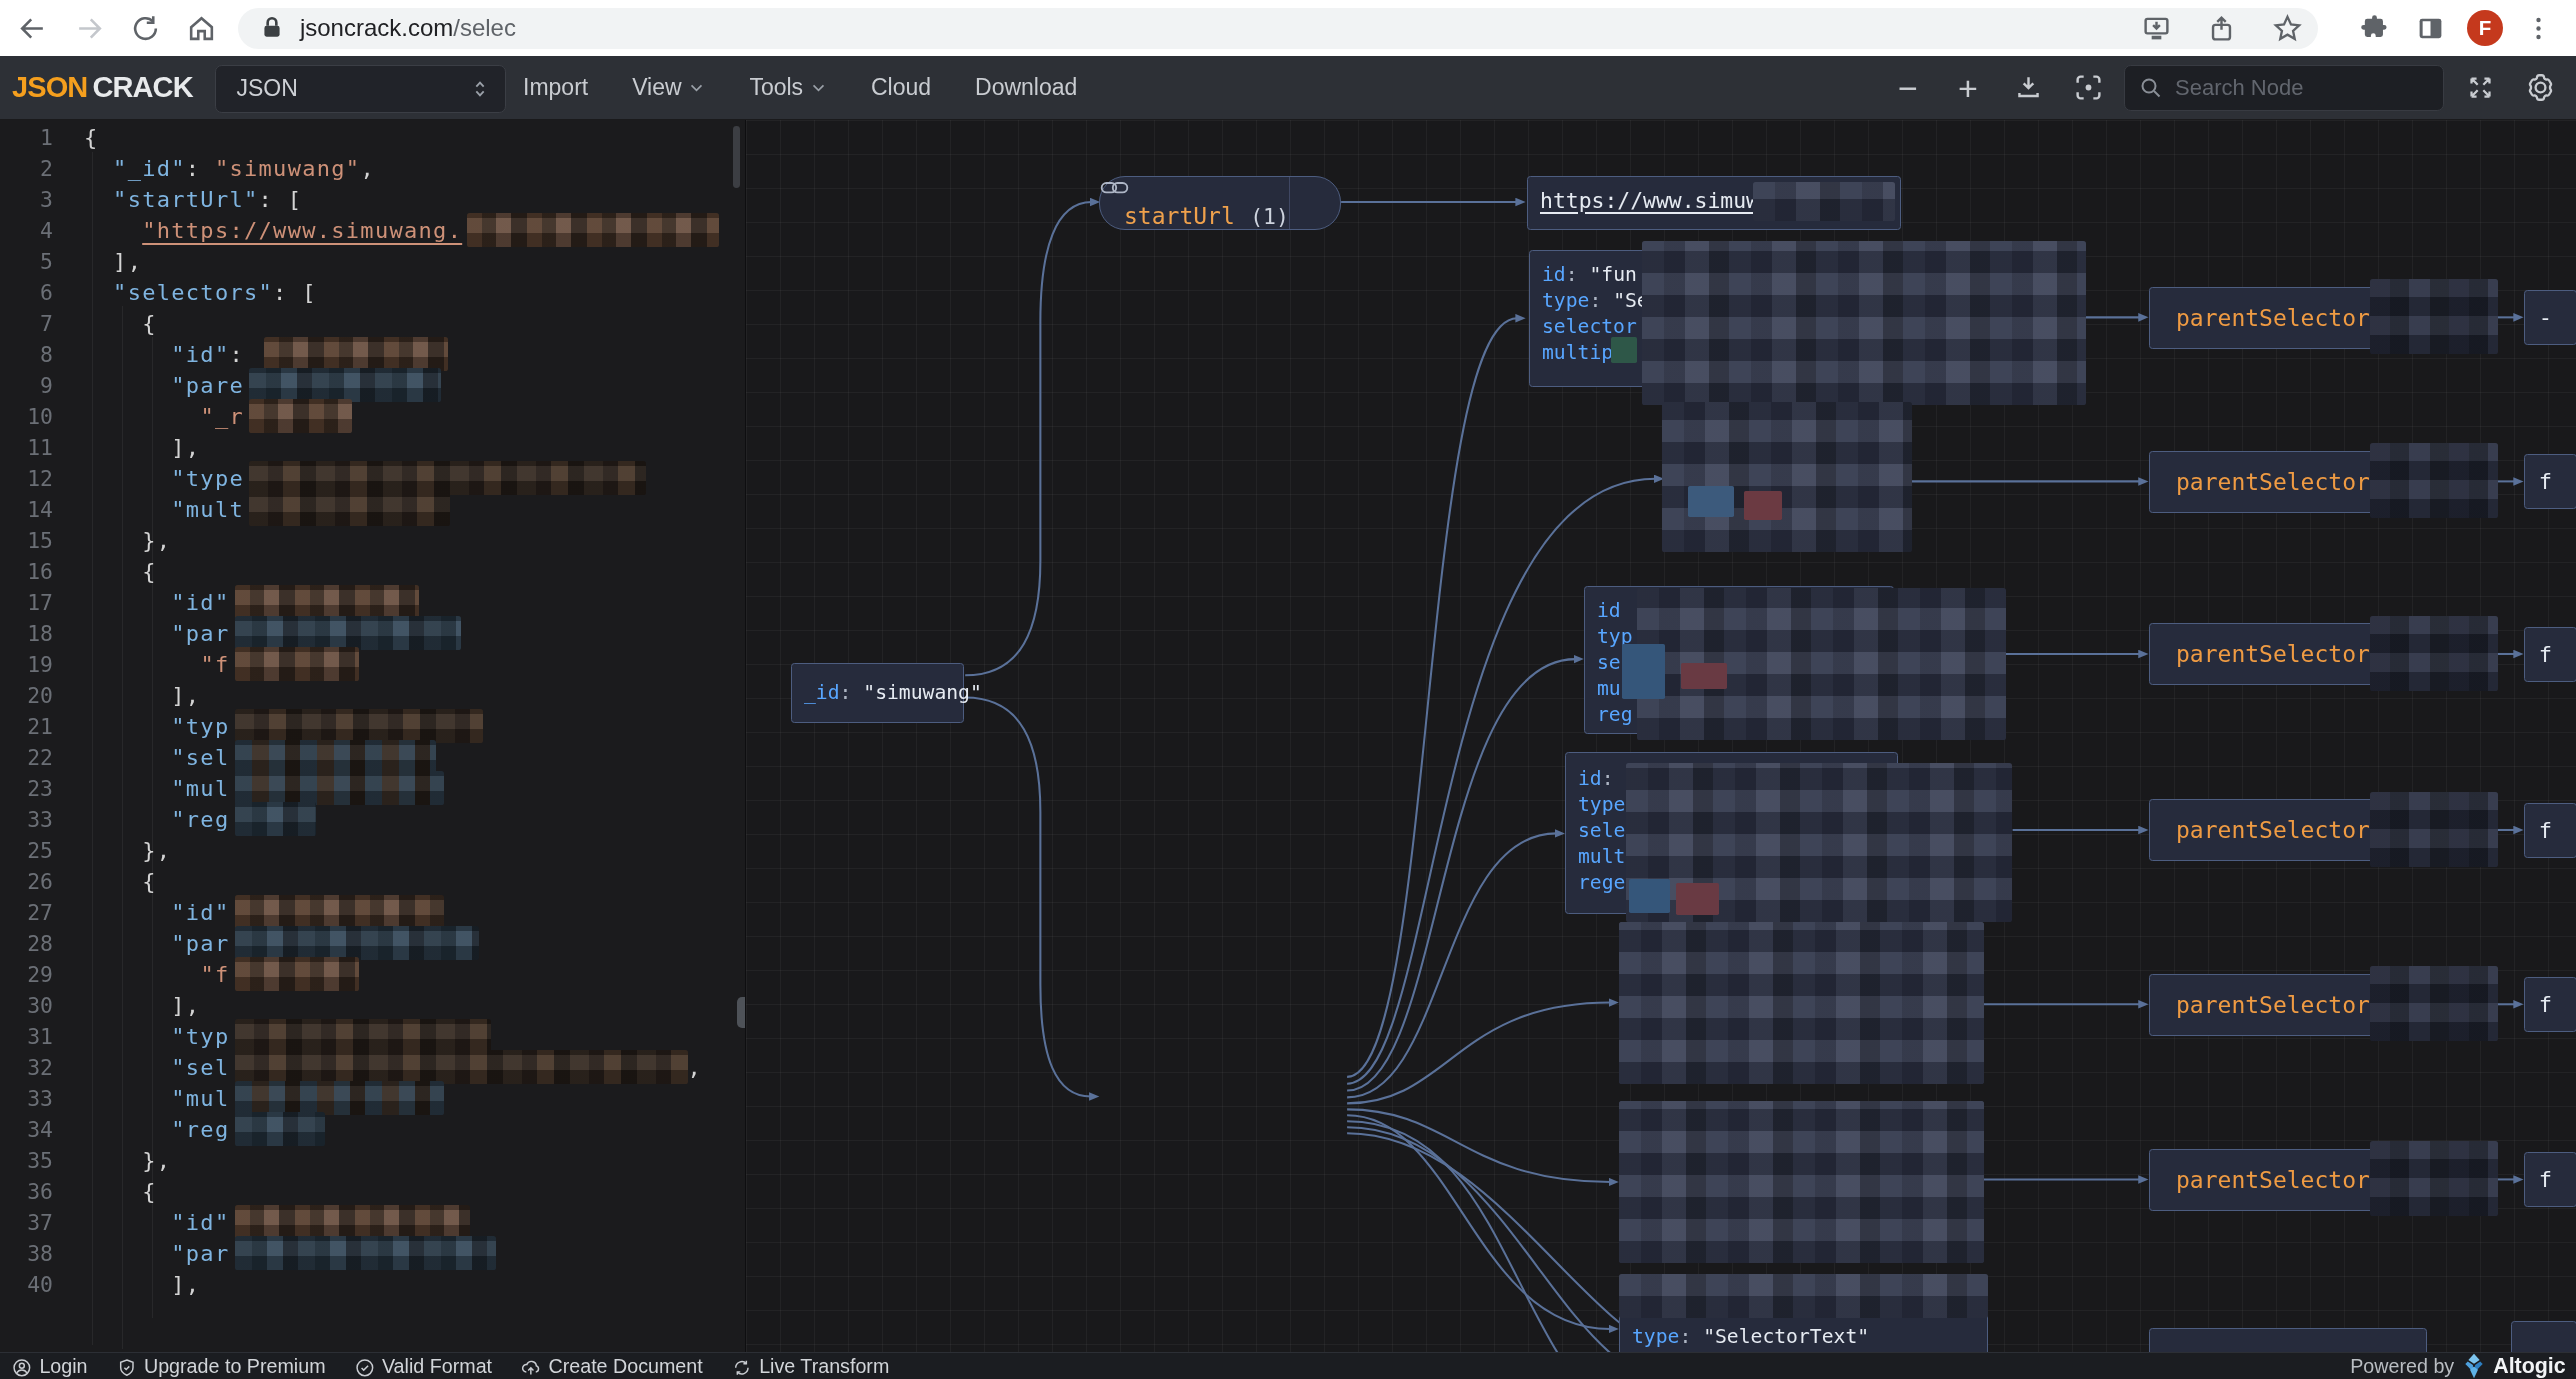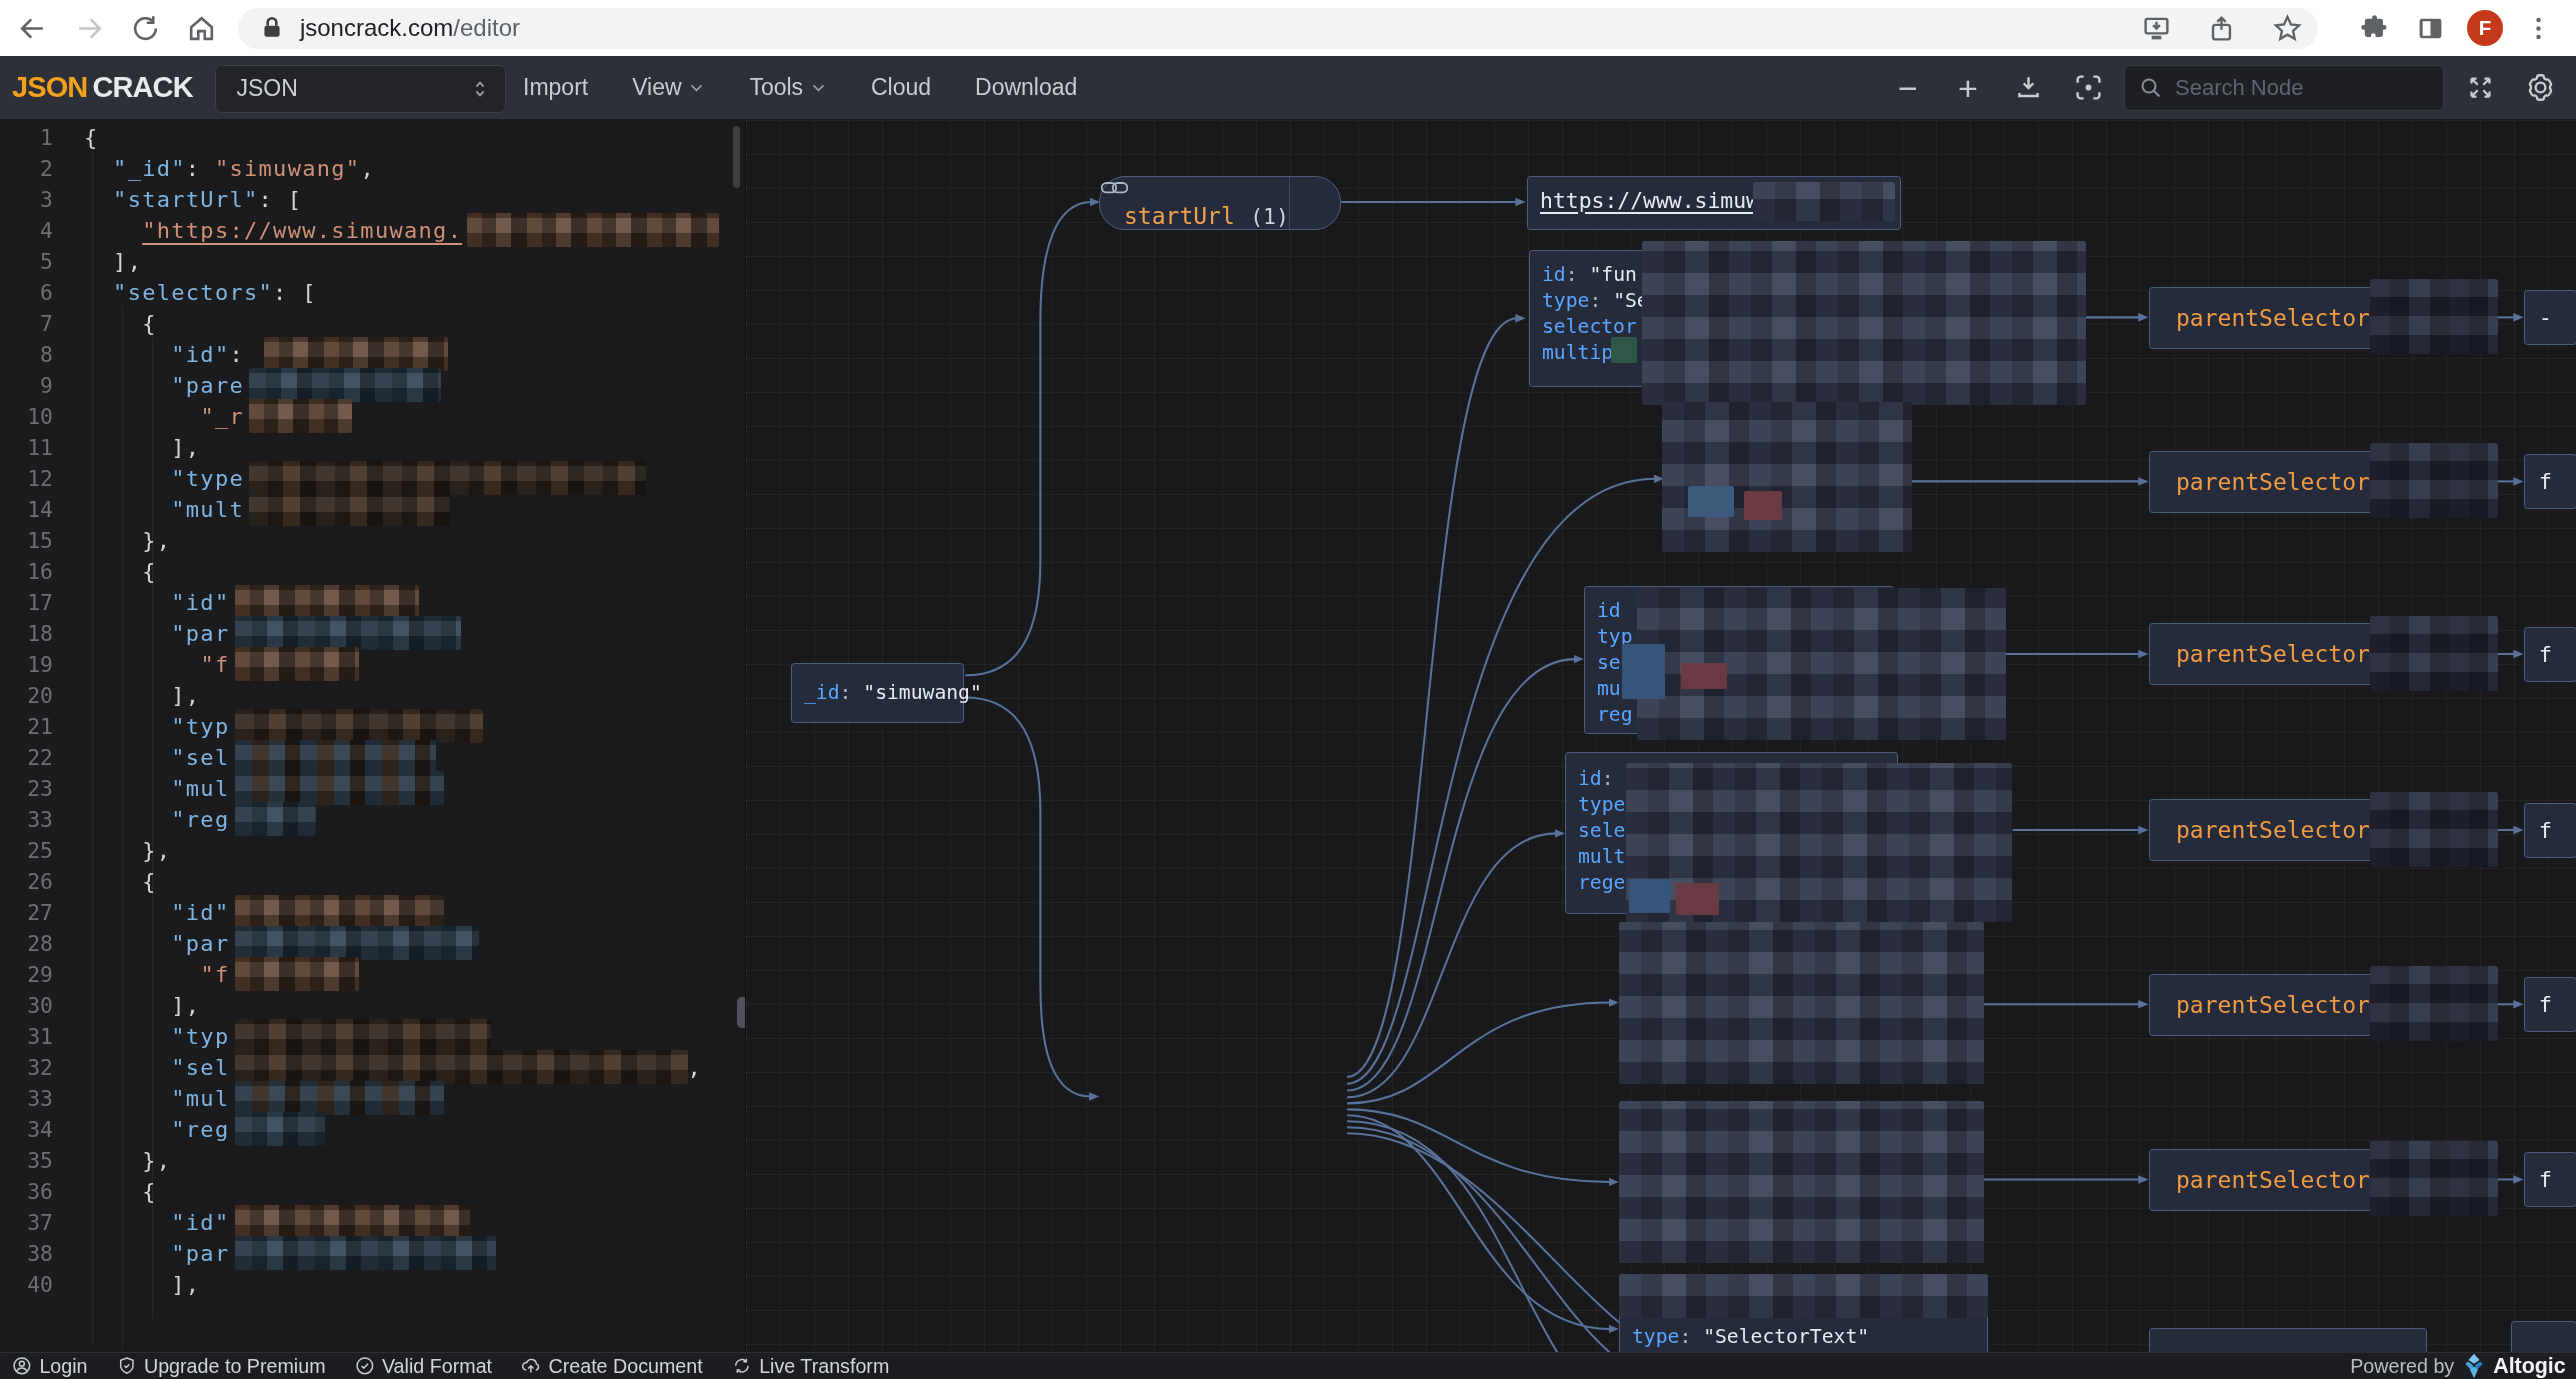--- a/index.html
+++ b/index.html
@@ -98,21 +98,21 @@
   .cv{color:#e6ebf2;}
   .cu{color:#e6ebf2;text-decoration:underline;text-underline-offset:4.3px;font-size:21.4px;}
   .node.parent{display:flex;align-items:center;}
   .node.parent .plabel{color:#ef9b43;font-size:23px;margin-left:26px;}
   .node.cut{display:flex;align-items:center;}
   .node.cut .cv{font-size:22px;margin-left:13.7px;}
 
   
   .status{position:absolute;left:0;top:1352px;width:2576px;height:27px;background:#1b1d21;
           border-top:0.9px solid #2c2f35;display:flex;align-items:center;box-sizing:border-box;}
-  .sitem{display:flex;align-items:center;gap:7.7px;color:#d2d5d9;font-size:19.7px;margin-right:29px;}
+  .sitem{display:flex;align-items:flex-end;gap:7.7px;color:#d2d5d9;font-size:19.7px;margin-right:29px;}
   .sitem:first-child{margin-left:12px;}
   .spacer{flex:1;}
   .powered{display:flex;align-items:center;gap:8.5px;margin-right:10.3px;}
   .powered .pby{color:#b9bdc2;font-size:19.7px;}
   .powered .brand{color:#f2f4f6;font-size:21.4px;font-weight:bold;text-align:right;}
   svg.ic{display:block;}
 </style>
 </head>
 <body>
 
@@ -139,21 +139,21 @@
       </svg>
   </div>
   <div class="addr">
     <span style="margin-left:20.5px;display:flex">
       <svg class="ic" width="26" height="26" viewBox="0 0 24 24">
           <rect x="5" y="10" width="14" height="10" rx="2" fill="#3c4043"></rect>
           <path d="M8 10V7a4 4 0 0 1 8 0v3" stroke="#3c4043" stroke-width="2.4" fill="none"></path>
         </svg>
     </span>
     <span style="margin-left:15.4px">
-      <span class="host">jsoncrack.com</span><span class="path">/editor</span>
+      <span class="host">jsoncrack.com</span><span class="path">/selec</span>
     </span>
     <span style="margin-left:auto;display:flex;align-items:center;gap:36px;margin-right:15.4px">
       <span>
         <svg class="ic" width="29" height="29" viewBox="0 0 24 24" fill="none" stroke="#5f6368" stroke-width="2">
             <rect x="3" y="4" width="18" height="12" rx="1.5"></rect>
             <path d="M12 6.5v5.5m-2.8-2.8L12 12l2.8-2.8"></path>
             <path d="M8 19.5h8" stroke-width="3"></path>
           </svg>
       </span>
       <span>

